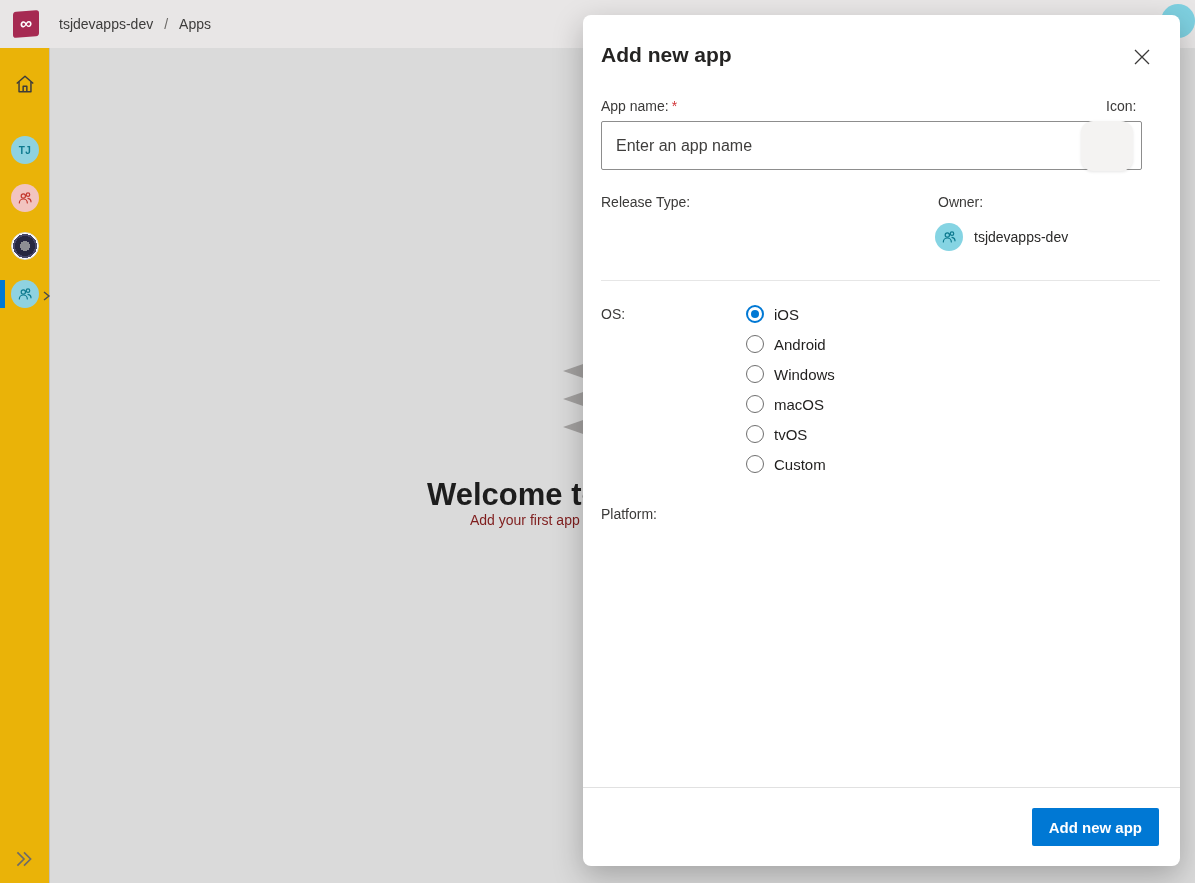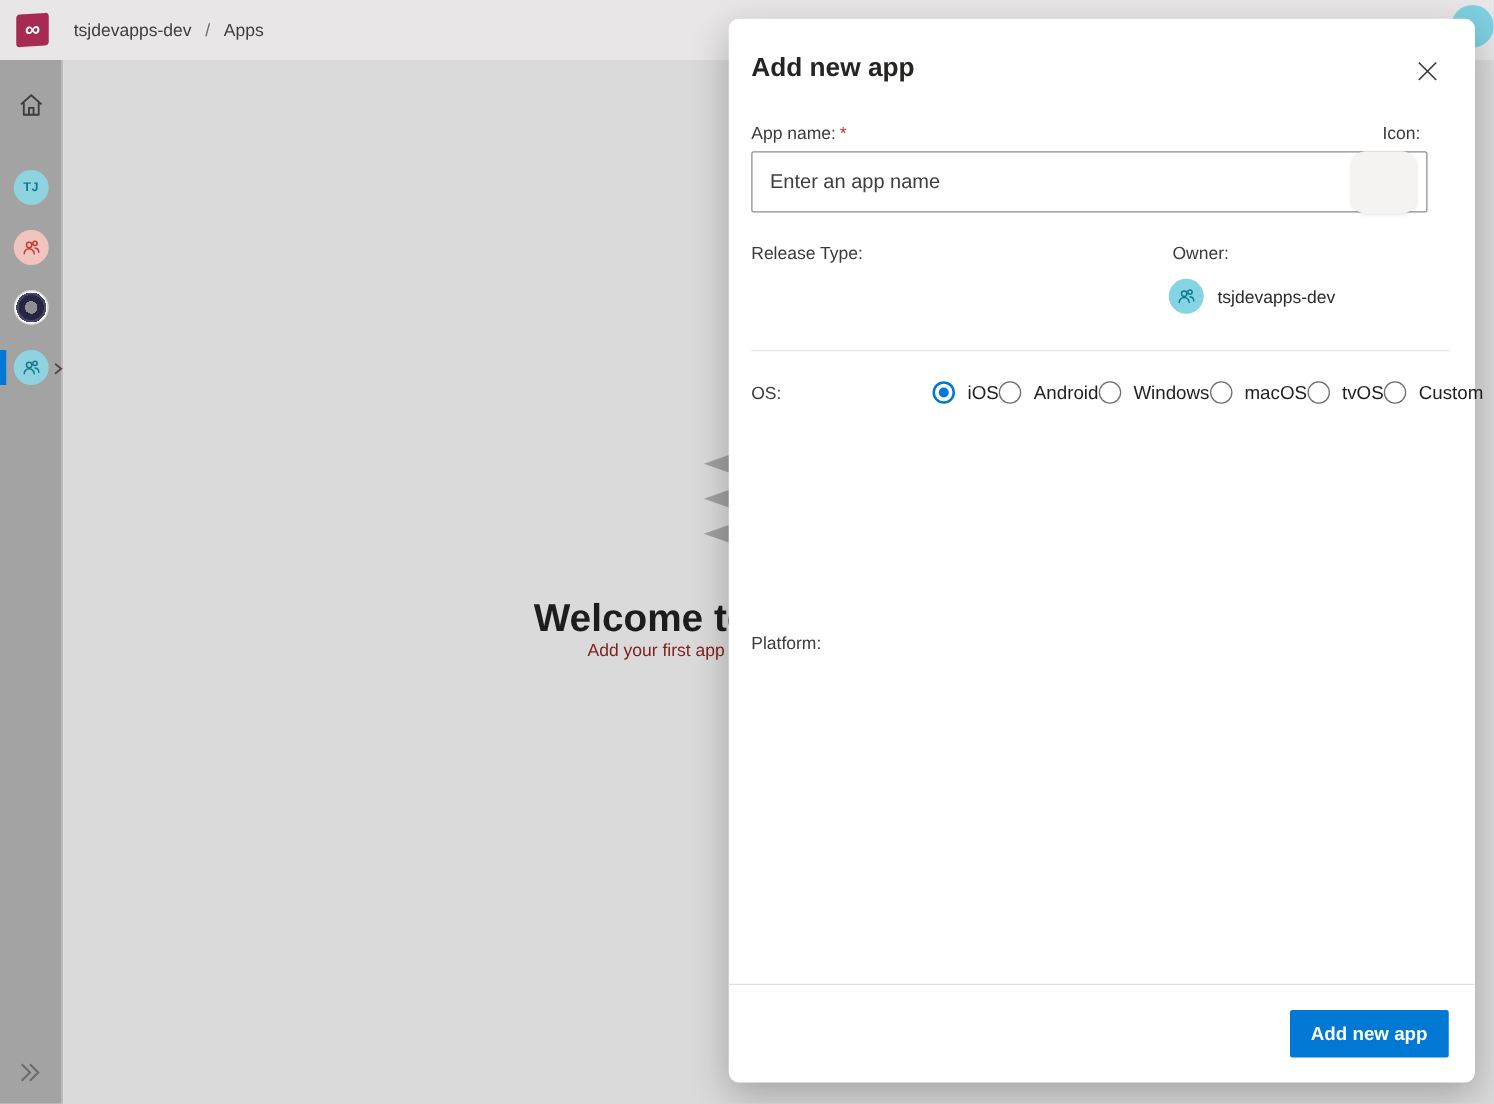--- a/index.html
+++ b/index.html
@@ -25,21 +25,21 @@
   .breadcrumb { display:flex; align-items:center; gap:11px; margin-left:20px; font-size:14px; color:#3d3c3b; }
   .breadcrumb .sep { color:#6b6966; }
   .topbar-avatar {
     position:absolute; right:0; top:4px; width:34px; height:34px;
     border-radius:50%; background:#7ed0e0;
   }
 
   
   .sidebar {
     position:absolute; left:0; top:48px; bottom:0; width:50px;
-    background:#a3a3a3; border-right:1px solid #c2c0c0; z-index:2;
+    background:#eab308; border-right:1px solid #c2c0c0; z-index:2;
   }
   .home-btn { position:absolute; top:25px; left:0; width:49px; display:flex; justify-content:center; cursor:pointer; }
   .avatar { width:28px; height:28px; border-radius:50%; display:flex; align-items:center; justify-content:center; }
   .side-item { position:absolute; left:11px; }
   .av-tj   { top:88px;  background:#8fd2e0; color:#0e7a8f; font-size:10px; font-weight:700; letter-spacing:.5px; cursor:pointer; }
   .av-red  { top:136px; background:#f2c4c0; cursor:pointer; }
   .av-pat  { top:184px; background:radial-gradient(circle,#8e8e93 0 5px,#262640 5px 10px,#454569 10px 12px,#ffffff 12px); border:1px solid #dcdcdc; cursor:pointer; }
   .av-teal { top:232px; background:#8fd2e0; cursor:pointer; }
   .sel-bar { position:absolute; left:0; top:232px; width:5px; height:28px; background:#0078d4; }
   .chev-right { position:absolute; left:41px; top:240px; cursor:pointer; }
@@ -98,21 +98,21 @@
 
   .lbl-owner { left:355px; top:179px;text-align:center; }
   .owner-row { position:absolute; left:352px; top:208px; display:flex; align-items:center; gap:11px; }
   .owner-avatar { width:28px; height:28px; border-radius:50%; background:#85d4e3; display:flex; align-items:center; justify-content:center; }
   .owner-name { font-size:14px; color:#2b2a29; }
 
   .divider1 { position:absolute; left:18px; right:20px; top:265px; height:1px; background:#e6e6e6; }
 
   .lbl-os { left:18px; top:291px; }
   .lbl-platform { left:18px; top:491px; }
-  .radio-group { position:absolute; left:163px; display:flex; flex-direction:row; }
+  .radio-group { position:absolute; left:163px; display:flex; flex-direction:column; }
   .radio-group.os { top:284px; }
   .radio-group.platform { top:484px; }
   .radio-row { display:flex; align-items:center; gap:10px; height:30px; cursor:pointer; }
   .radio {
     width:18px; height:18px; border-radius:50%;
     border:1px solid #6e6e6e; background:#fff; position:relative; flex:none;
   }
   .radio.checked { border:2px solid #0078d4; }
   .radio.checked::after {
     content:""; position:absolute; inset:3px; border-radius:50%; background:#0078d4;

